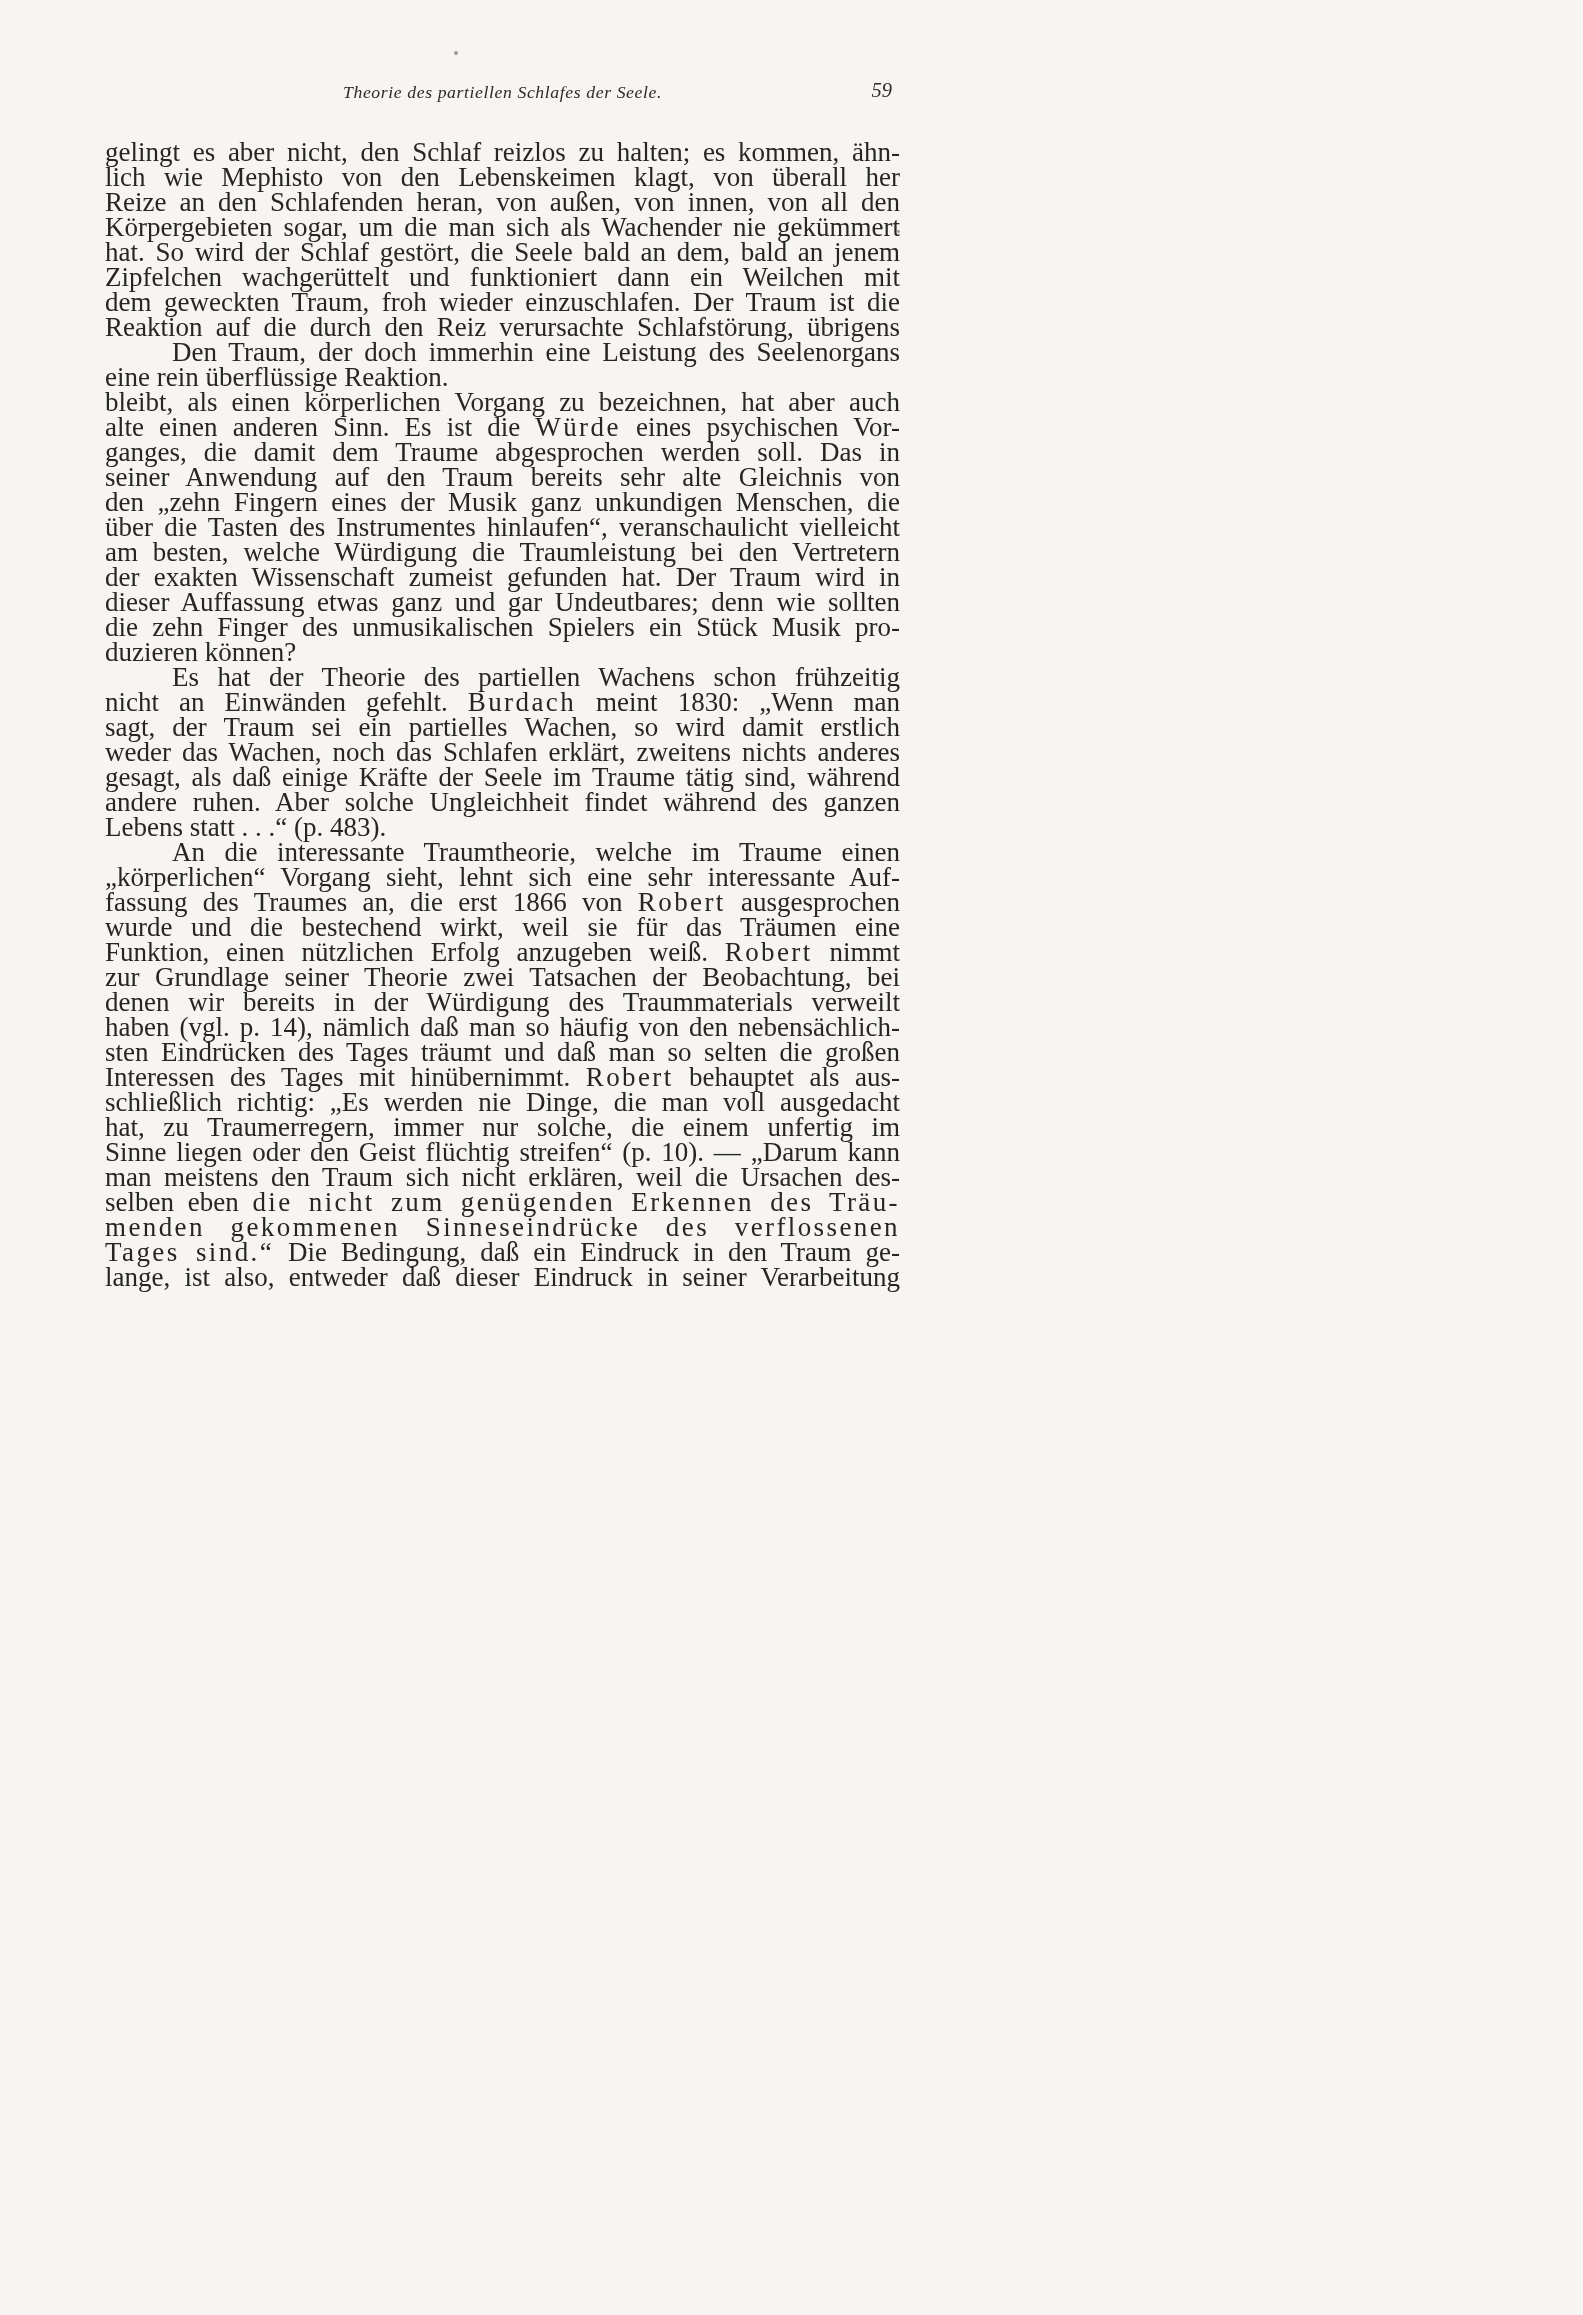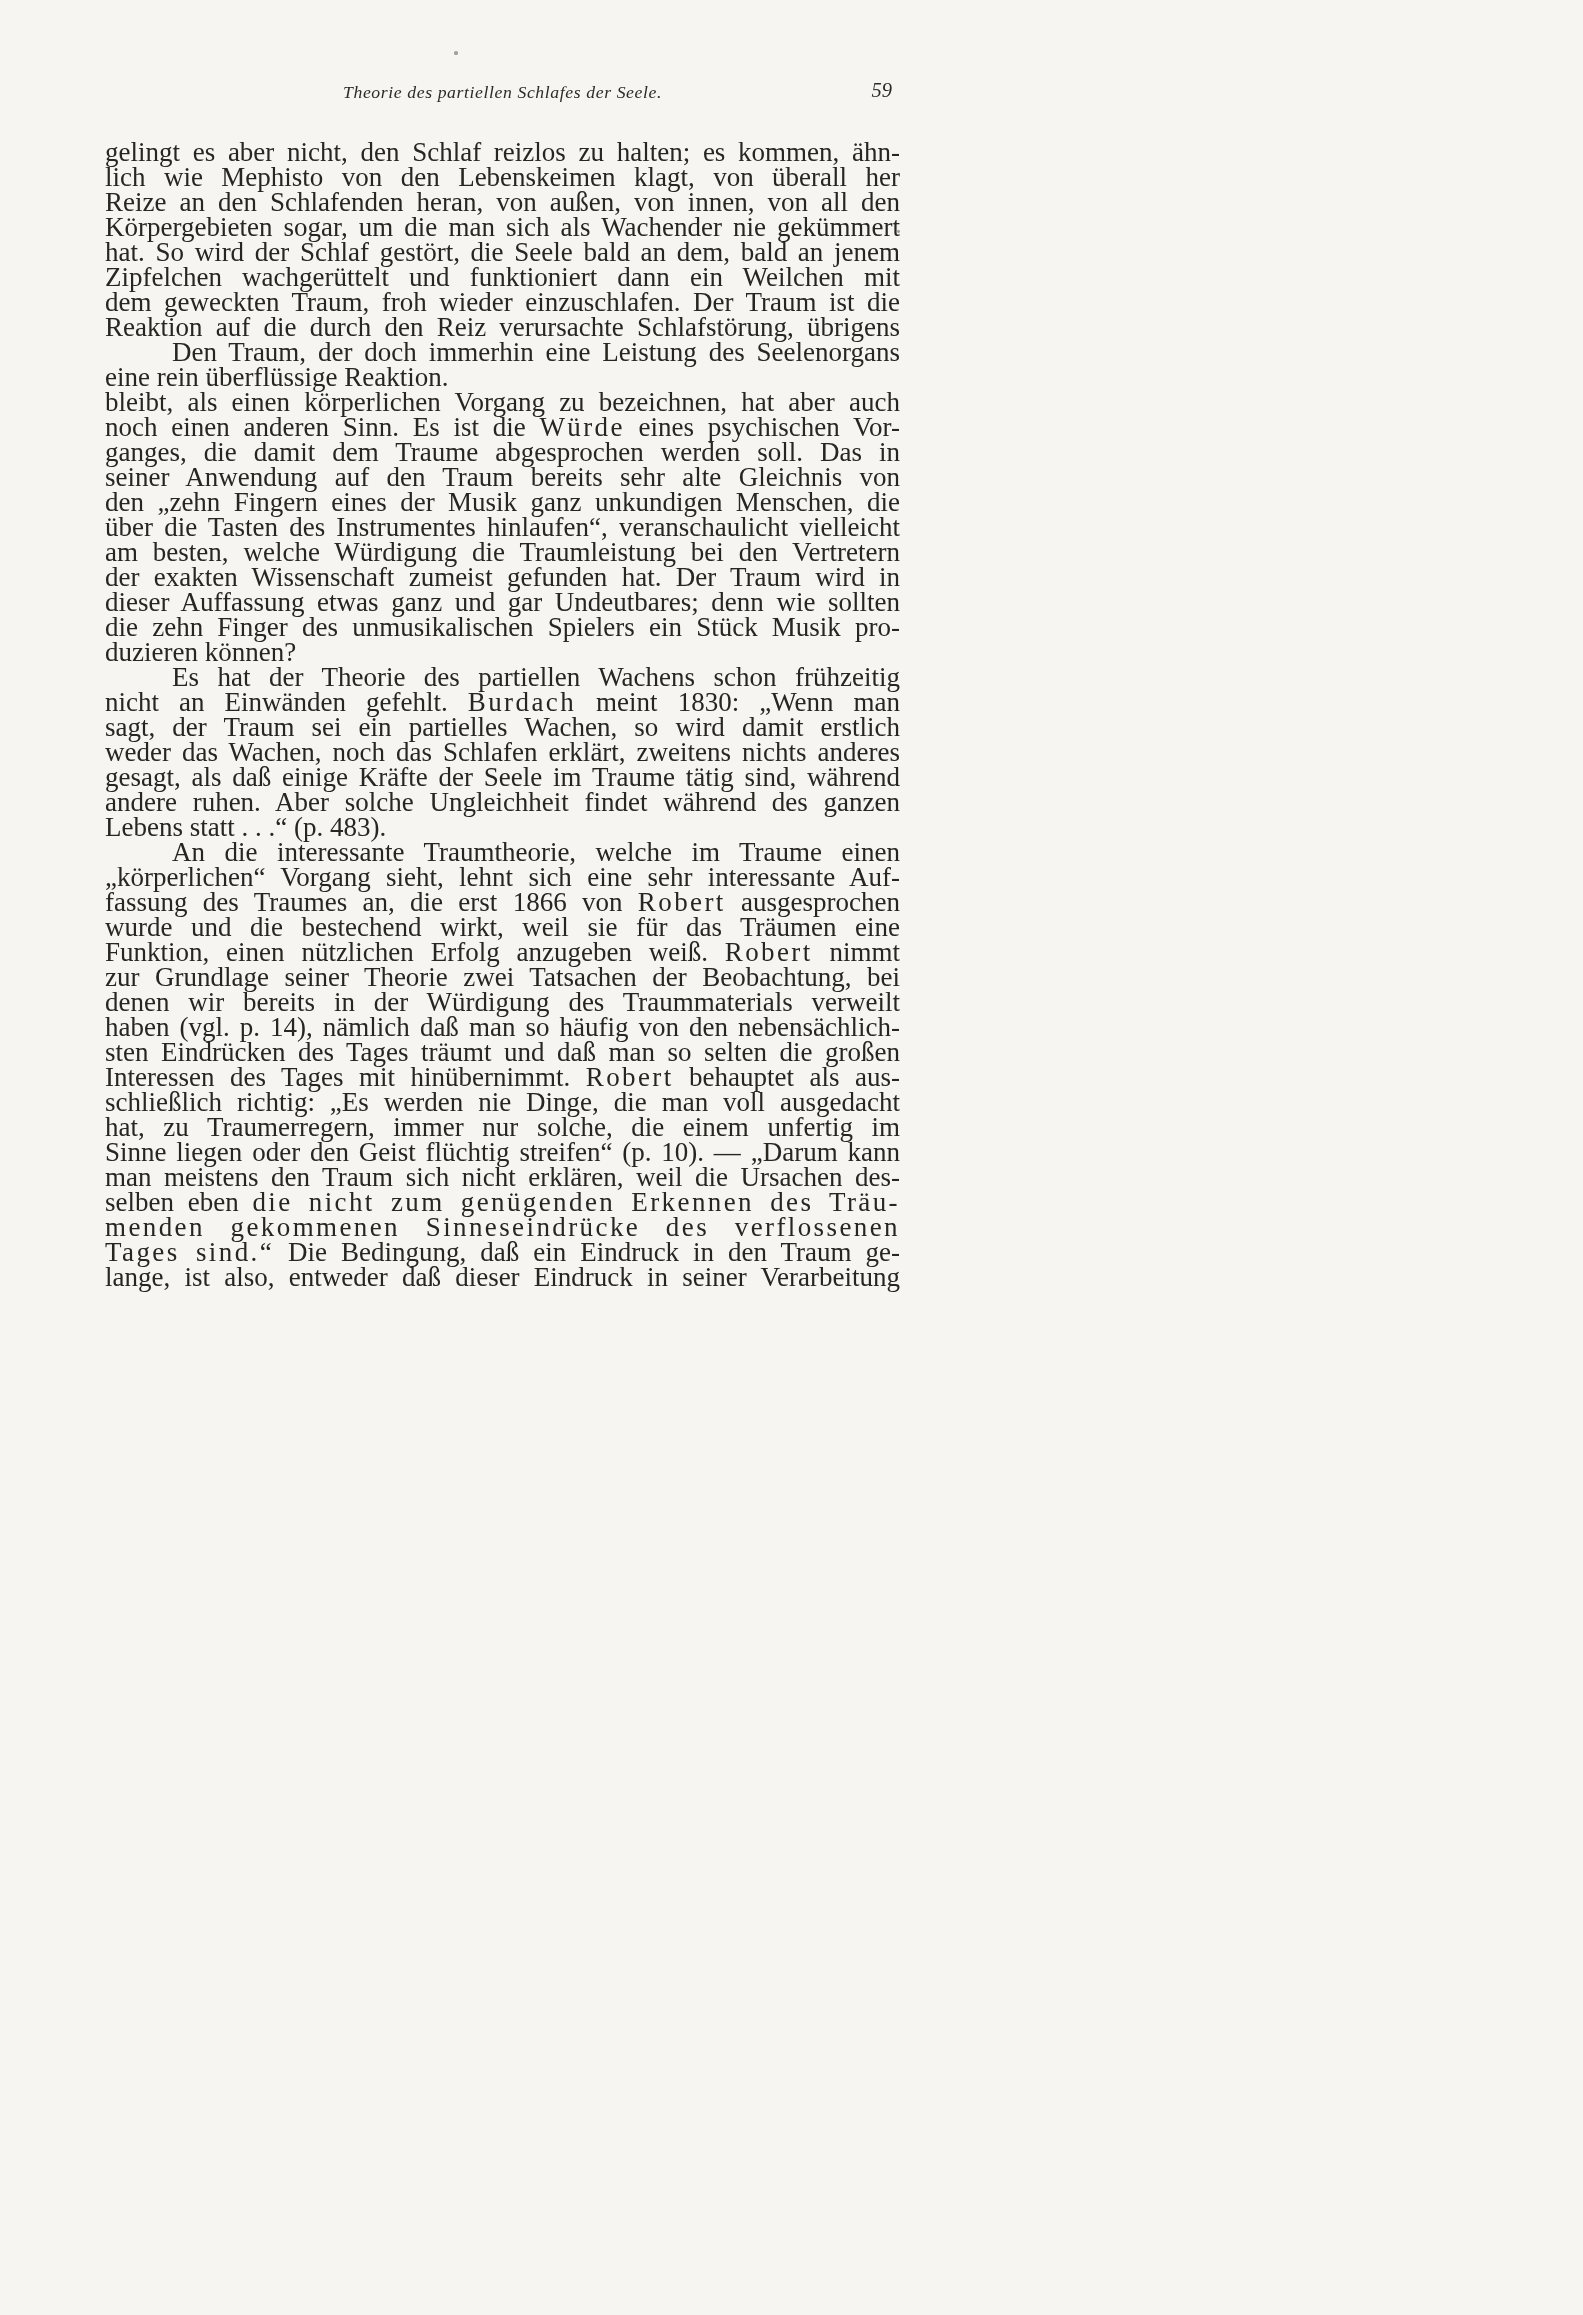--- a/index.html
+++ b/index.html
@@ -81,21 +81,21 @@
         <div class="line"><span>lich wie Mephisto von den Lebenskeimen klagt, von überall her</span></div>
         <div class="line"><span>Reize an den Schlafenden heran, von außen, von innen, von all den</span></div>
         <div class="line"><span>Körpergebieten sogar, um die man sich als Wachender nie gekümmert</span></div>
         <div class="line"><span>hat. So wird der Schlaf gestört, die Seele bald an dem, bald an jenem</span></div>
         <div class="line"><span>Zipfelchen wachgerüttelt und funktioniert dann ein Weilchen mit</span></div>
         <div class="line"><span>dem geweckten Traum, froh wieder einzuschlafen. Der Traum ist die</span></div>
         <div class="line"><span>Reaktion auf die durch den Reiz verursachte Schlafstörung, übrigens</span></div>
         <div class="line indent"><span>Den Traum, der doch immerhin eine Leistung des Seelenorgans</span></div>
         <div class="line para-end"><span>eine rein überflüssige Reaktion.</span></div>
         <div class="line"><span>bleibt, als einen körperlichen Vorgang zu bezeichnen, hat aber auch</span></div>
-        <div class="line"><span>noch einen anderen Sinn. Es ist die </span><span class="gesperrt">Würde</span><span> eines psychischen Vor-</span></div>
+        <div class="line"><span>alte einen anderen Sinn. Es ist die </span><span class="gesperrt">Würde</span><span> eines psychischen Vor-</span></div>
         <div class="line"><span>ganges, die damit dem Traume abgesprochen werden soll. Das in</span></div>
         <div class="line"><span>seiner Anwendung auf den Traum bereits sehr alte Gleichnis von</span></div>
         <div class="line"><span>den „zehn Fingern eines der Musik ganz unkundigen Menschen, die</span></div>
         <div class="line"><span>über die Tasten des Instrumentes hinlaufen“, veranschaulicht vielleicht</span></div>
         <div class="line"><span>am besten, welche Würdigung die Traumleistung bei den Vertretern</span></div>
         <div class="line"><span>der exakten Wissenschaft zumeist gefunden hat. Der Traum wird in</span></div>
         <div class="line"><span>dieser Auffassung etwas ganz und gar Undeutbares; denn wie sollten</span></div>
         <div class="line"><span>die zehn Finger des unmusikalischen Spielers ein Stück Musik pro-</span></div>
         <div class="line para-end"><span>duzieren können?</span></div>
         <div class="line indent"><span>Es hat der Theorie des partiellen Wachens schon frühzeitig</span></div>

